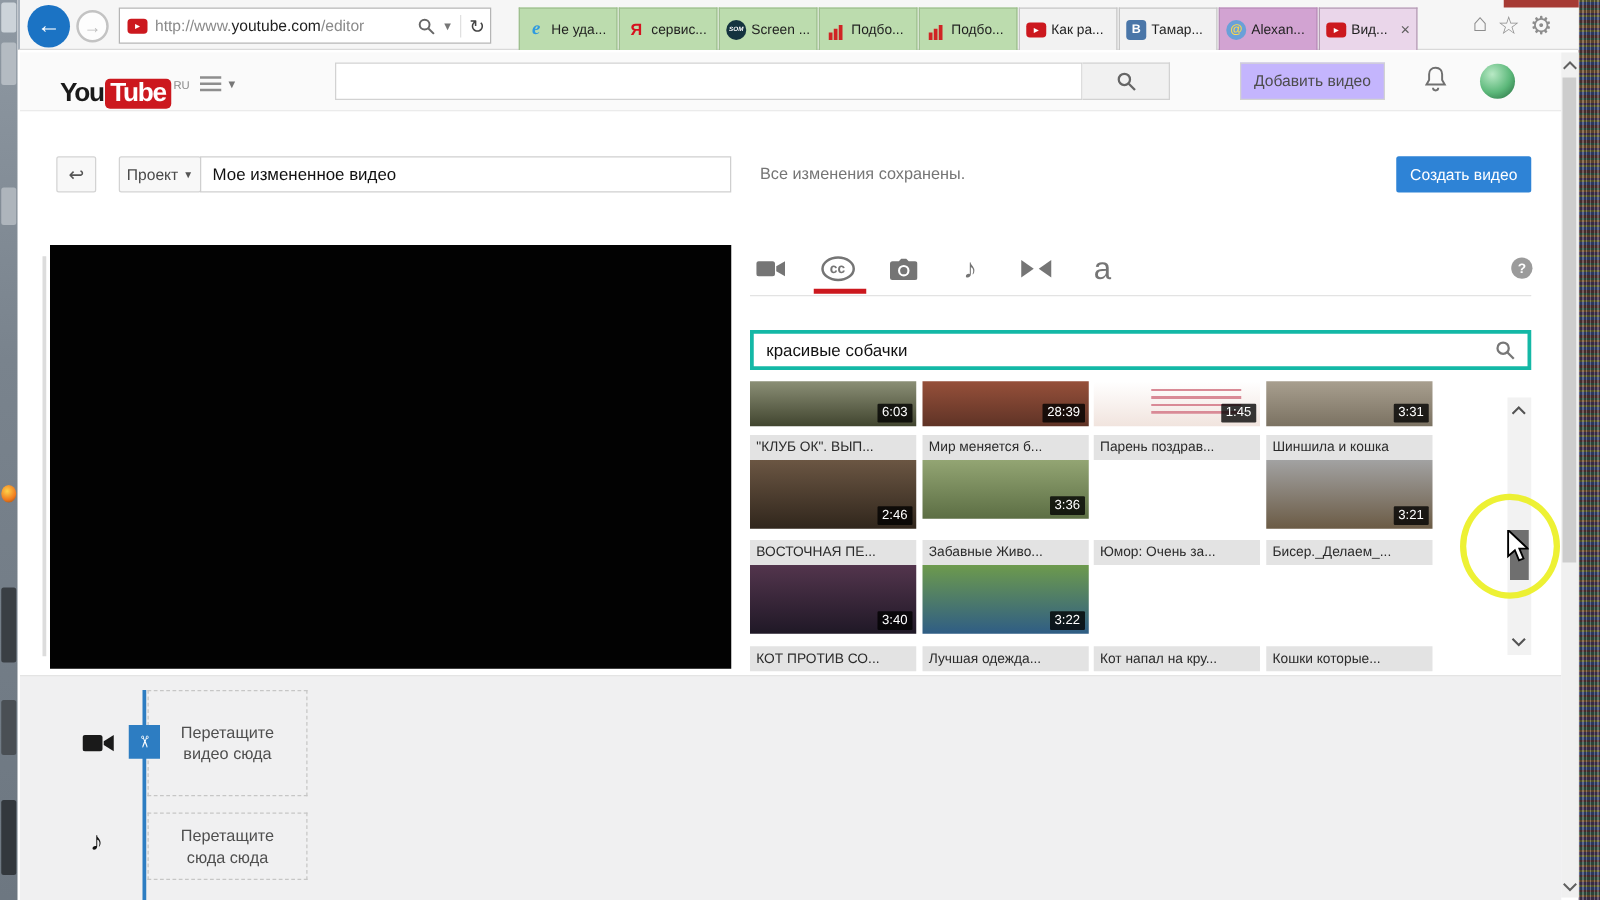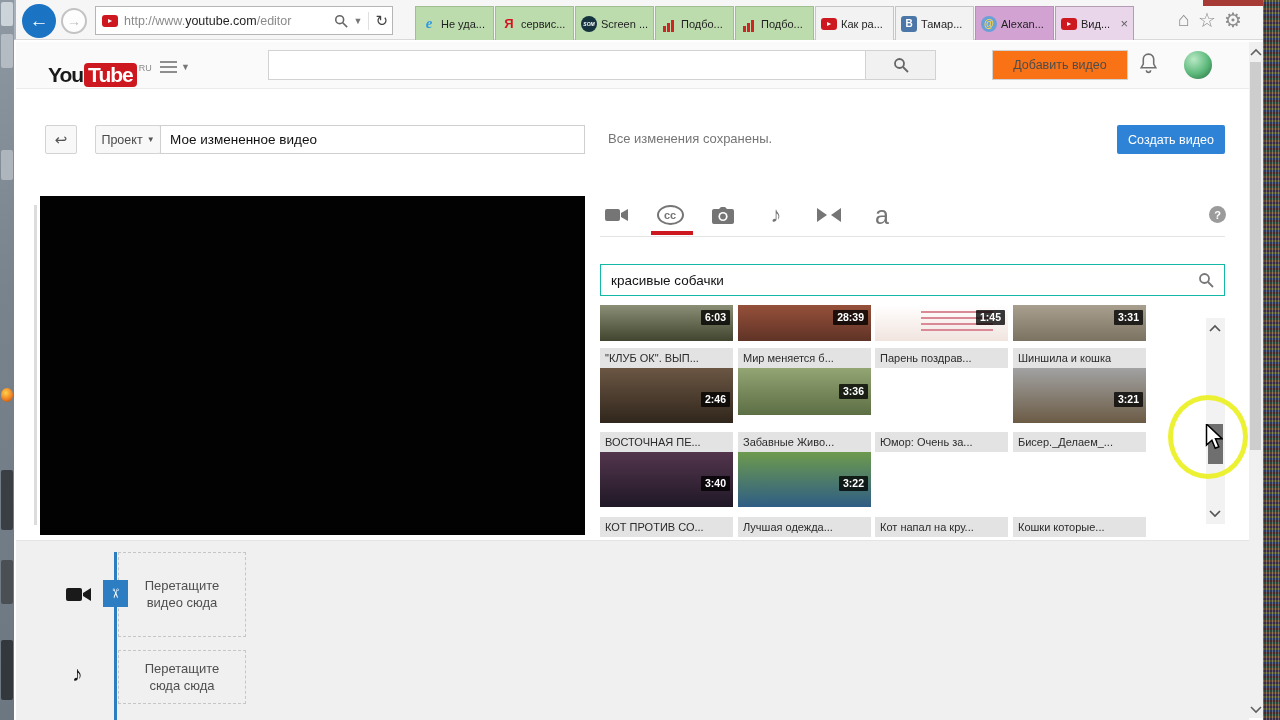--- a/index.html
+++ b/index.html
@@ -59,21 +59,21 @@
   .logo{left:48px;top:63px;display:flex;align-items:flex-start}
   .logo-you{font-size:21px;font-weight:bold;color:#1a1a1a;letter-spacing:-1px}
   .logo-tube{font-size:21px;font-weight:bold;color:#fff;background:#cc181e;border-radius:4px;padding:0 4px;margin-left:1px;letter-spacing:-1px}
   .logo-ru{font-size:9px;color:#8a8a8a;margin-left:2px}
   .burger{left:160px;top:60px;width:30px;height:14px;display:flex;align-items:center;gap:4px}
   .burger .lines{width:17px;height:12px;display:flex;flex-direction:column;justify-content:space-between}
   .burger .lines i{height:2.4px;background:#8e8e8e}
   .ytsearch{left:268px;top:50px;width:598px;height:30px;border:1px solid #d2d2d2;background:#fff;font-size:14px;padding:0 8px;outline:none}
   .ytsearch-btn{left:866px;top:50px;width:70px;height:30px;background:#f1f1f1;border:1px solid #d2d2d2;border-left:none;
                 display:flex;align-items:center;justify-content:center}
-  .addvid{left:992px;top:50px;width:136px;height:30px;background:#f97316;border:1px solid #d2d2d2;color:#4c4c4c;
+  .addvid{left:992px;top:50px;width:116px;height:30px;background:#c4b5fd;border:1px solid #d2d2d2;color:#4c4c4c;
           font-size:12.5px;display:flex;align-items:center;justify-content:center}
   .bell{left:1136px;top:51px}
   .avatar{left:1184px;top:51px;width:28px;height:28px;border-radius:50%;
           background:radial-gradient(circle at 35% 30%,#b8e9c5,#5cb87a 55%,#23683c)}
 
   
   .pb-btn{background:#f8f8f8;border:1px solid #d3d3d3;color:#4a4a4a;display:flex;align-items:center;justify-content:center;border-radius:2px}
   .pb-back{left:45px;top:125px;width:32px;height:29px;font-size:15px;color:#555}
   .pb-proj{left:95px;top:125px;width:66px;height:29px;font-size:12.5px;gap:4px}
   .pb-proj .caret{font-size:8px;color:#555}
@@ -99,29 +99,29 @@
   .mediatabs{left:599px;top:198px;display:flex;gap:17px;align-items:center;height:34px}
   .mslot{width:36px;height:34px;display:flex;align-items:center;justify-content:center;color:#757575}
   .cc-oval{width:27px;height:20px;border:2px solid #757575;border-radius:50%;display:flex;align-items:center;justify-content:center;
            font-size:11px;font-weight:bold;color:#757575;letter-spacing:0}
   .m-note{font-size:22px}
   .m-a{font-size:25px;color:#757575}
   .red-underline{left:651px;top:231px;width:42px;height:4px;background:#cc181e}
   .panel-divider{left:600px;top:236px;width:625px;height:1px;background:#e3e3e3}
   .help{left:1209px;top:206px;width:17px;height:17px;border-radius:50%;background:#9b9b9b;color:#fff;font-size:11px;font-weight:bold;
         display:flex;align-items:center;justify-content:center}
-  .psearch{left:600px;top:264px;width:625px;height:32px;border:1px solid #14b8a6;background:#fff;display:flex;align-items:center}
+  .psearch{left:600px;top:264px;width:625px;height:32px;border:3px solid #14b8a6;background:#fff;display:flex;align-items:center}
   .psearch input{flex:1;border:none;outline:none;font-size:13.5px;color:#111;padding:0 10px;background:transparent;font-family:inherit}
   .psearch .mag{margin-right:10px}
 
   .vcell{position:absolute;width:133px}
   .vtitle{height:20px;background:#e3e3e3;color:#2b2b2b;font-size:11px;line-height:20px;padding:0 5px;
           white-space:nowrap;overflow:hidden}
   .vimg{position:relative;width:133px}
-  .vdur{position:absolute;right:3px;bottom:16px;background:rgba(0,0,0,.78);color:#fff;font-size:10.5px;font-weight:bold;
+  .vdur{position:absolute;right:3px;bottom:3px;background:rgba(0,0,0,.78);color:#fff;font-size:10.5px;font-weight:normal;
         padding:0 4px;line-height:15px;border-radius:1px}
   .vimg.deco:before{content:"";position:absolute;left:46px;top:4px;width:72px;height:22px;
         background:repeating-linear-gradient(0deg,#d98a96 0 2px,transparent 2px 6px)}
 
   
   .iscroll{left:1206px;top:318px;width:19px;height:206px;background:#f2f2f2}
   .iscroll .chev{position:absolute;left:3px}
   .ithumb{position:absolute;left:2px;top:106px;width:15px;height:40px;background:#6f6f6f}
   .bscroll{left:1249px;top:42px;width:14px;height:676px;background:#f0f0f0}
   .bthumb{position:absolute;left:1px;top:20px;width:11px;height:388px;background:#cdcdcd}

